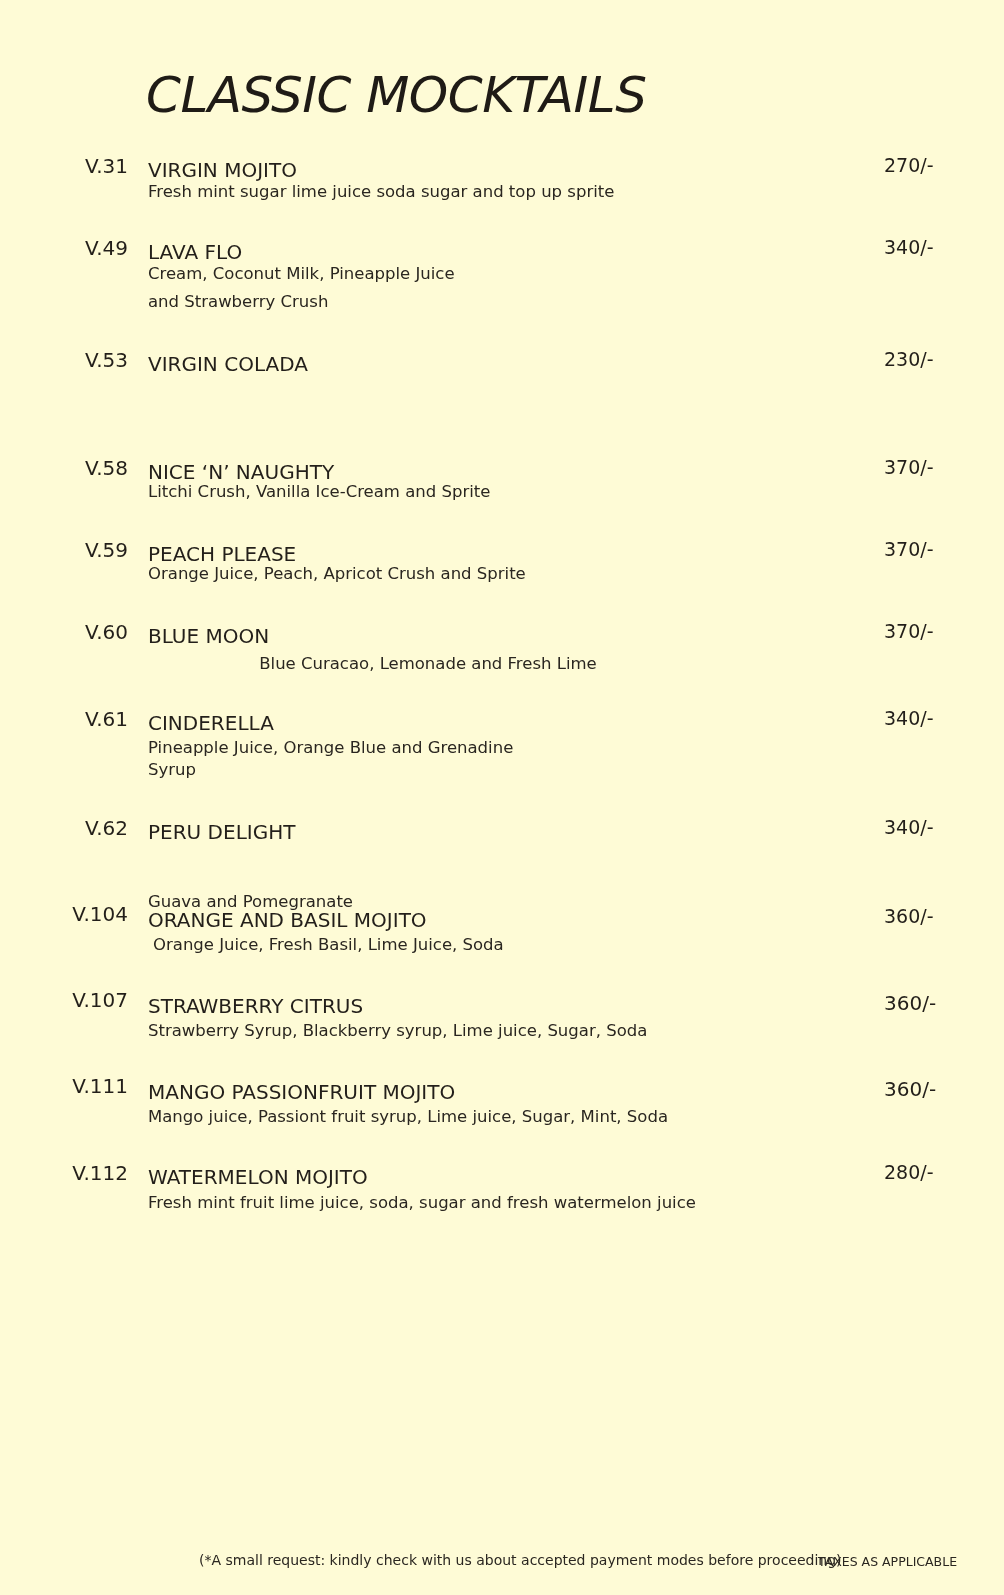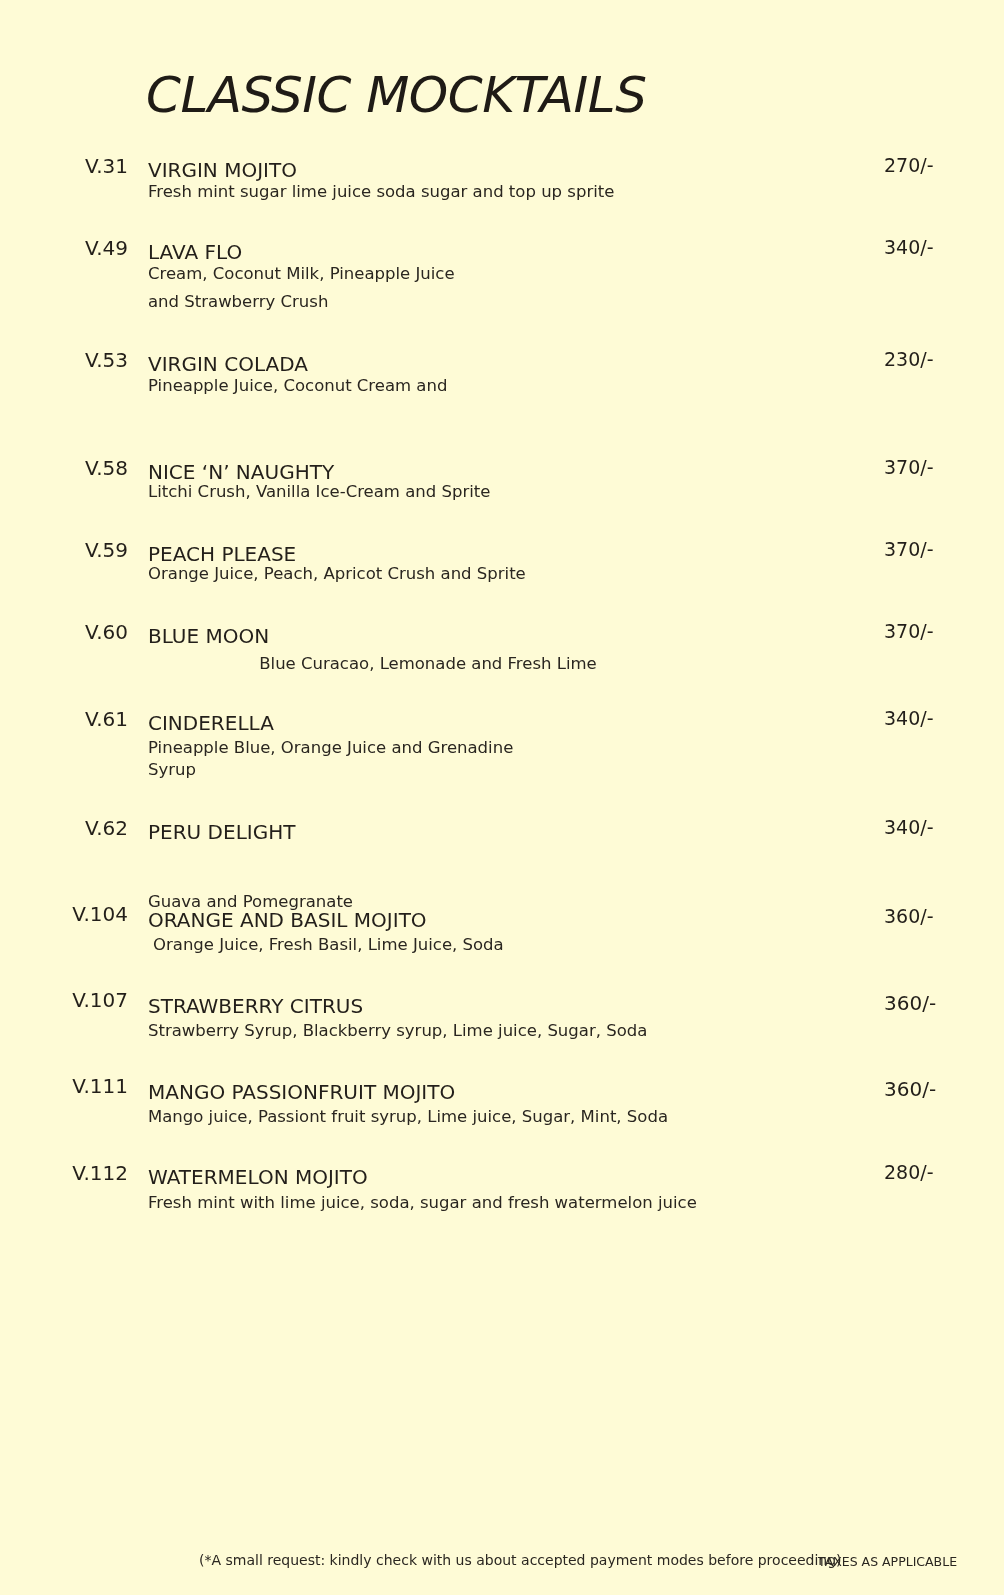--- a/index.html
+++ b/index.html
@@ -67,21 +67,20 @@
     <div>Cream, Coconut Milk, Pineapple Juice</div>
     <div>and Strawberry Crush</div>
   </div>
 </div>
 
 <div class="item" style="top:350px;">
   <span class="code">V.53</span>
   <span class="name">VIRGIN COLADA</span>
   <span class="price">230/-</span>
   <div class="desc" style="top:22px;">
-    <div>Pineapple Juice, Coconut Cream and</div>
   </div>
 </div>
 
 <div class="item" style="top:458px;">
   <span class="code">V.58</span>
   <span class="name">NICE ‘N’ NAUGHTY</span>
   <span class="price">370/-</span>
   <div class="desc" style="top:20px;">
     <div>Litchi Crush, Vanilla Ice-Cream and Sprite</div>
   </div>
@@ -103,21 +102,21 @@
   <div class="desc" style="top:28px;text-align:center;">
     <div>Blue Curacao, Lemonade and Fresh Lime</div>
   </div>
 </div>
 
 <div class="item" style="top:709px;">
   <span class="code">V.61</span>
   <span class="name">CINDERELLA</span>
   <span class="price">340/-</span>
   <div class="desc" style="top:28px; line-height:22px;">
-    <div>Pineapple Blue, Orange Juice and Grenadine</div>
+    <div>Pineapple Juice, Orange Blue and Grenadine</div>
     <div>Syrup</div>
   </div>
 </div>
 
 <div class="item" style="top:818px;">
   <span class="code">V.62</span>
   <span class="name">PERU DELIGHT</span>
   <span class="price">340/-</span>
   <div class="desc" style="top:28px;margin-top:42px;">
     <div>Guava and Pomegranate</div>
@@ -149,18 +148,18 @@
   <div class="desc" style="top:24px;">
     <div>Mango juice, Passiont fruit syrup, Lime juice, Sugar, Mint, Soda</div>
   </div>
 </div>
 
 <div class="item" style="top:1163px;">
   <span class="code">V.112</span>
   <span class="name">WATERMELON MOJITO</span>
   <span class="price">280/-</span>
   <div class="desc" style="top:26px;">
-    <div>Fresh mint with lime juice, soda, sugar and fresh watermelon juice</div>
+    <div>Fresh mint fruit lime juice, soda, sugar and fresh watermelon juice</div>
   </div>
 </div>
 
 <div class="footer-note">(*A small request: kindly check with us about accepted payment modes before proceeding)</div>
 <div class="footer-tax">TAXES AS APPLICABLE</div>
 
 </body></html>

